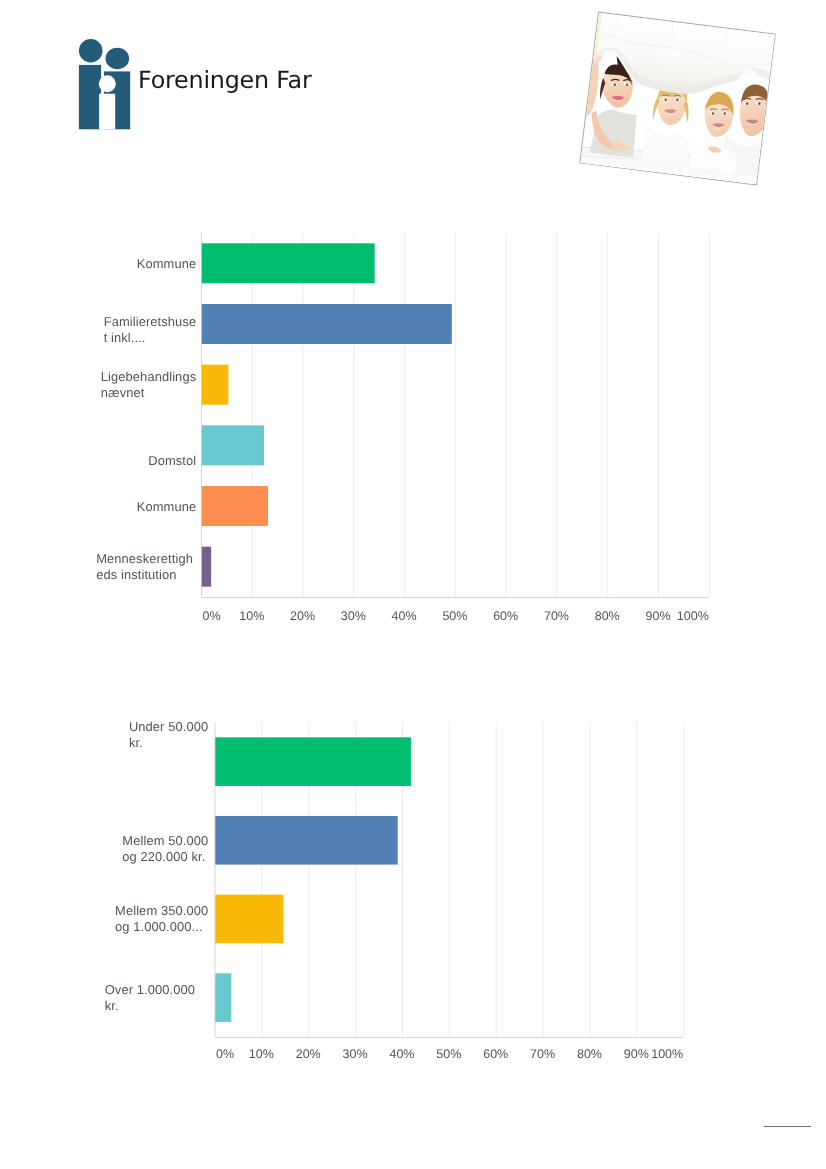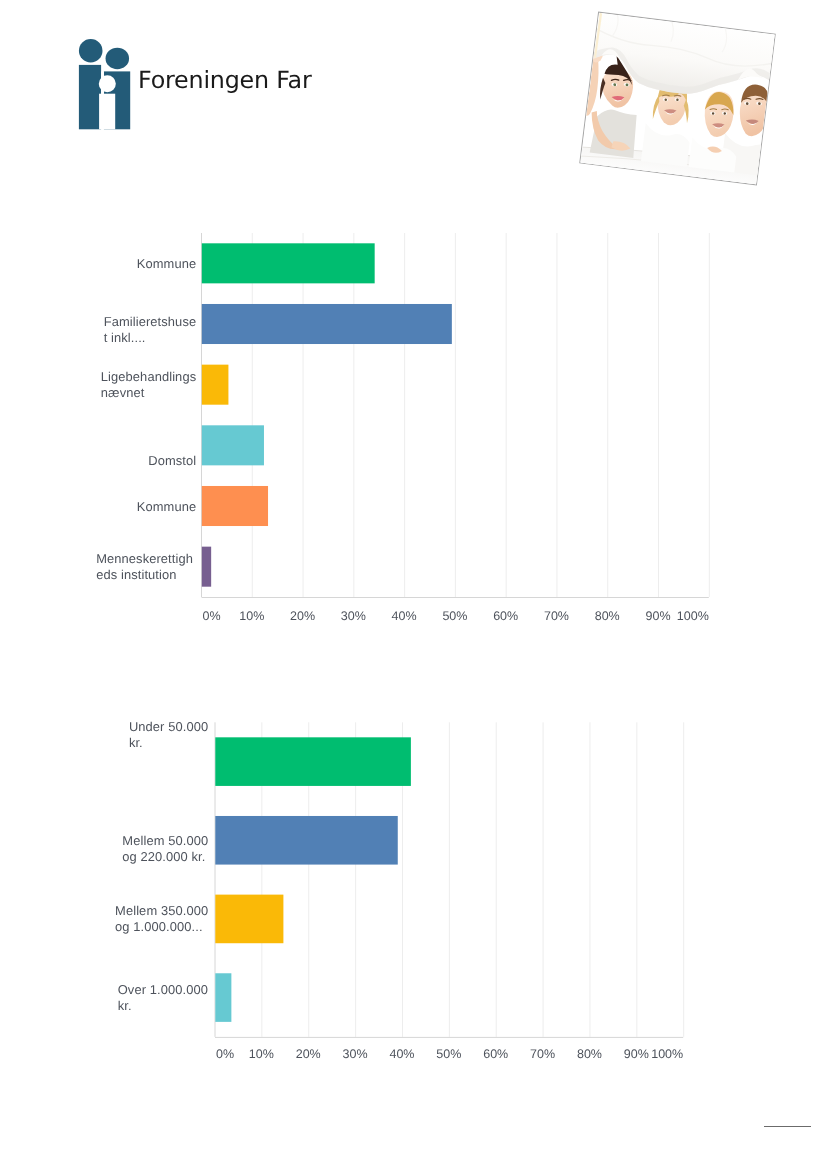--- a/index.html
+++ b/index.html
@@ -261,21 +261,21 @@
         <div>kr.</div>
       </div>
       <div class="cat-label" style="right: 617.8px; top: 824.775px; margin-top: 8px;">
         <div>Mellem 50.000</div>
         <div>og 220.000 kr.</div>
       </div>
       <div class="cat-label" style="right: 617.8px; top: 903.425px;">
         <div>Mellem 350.000</div>
         <div>og 1.000.000...</div>
       </div>
-      <div class="cat-label" style="right: 618px; top: 982.075px; margin-left: 12px;">
+      <div class="cat-label" style="right: 631px; top: 982.075px; margin-left: 12px;">
         <div>Over 1.000.000</div>
         <div>kr.</div>
       </div>
       <div class="tick-label" style="left: 216px; top: 1047px;">0%</div>
       <div class="tick-label" style="left: 248.854px; top: 1047px;">10%</div>
       <div class="tick-label" style="left: 295.724px; top: 1047px;">20%</div>
       <div class="tick-label" style="left: 342.594px; top: 1047px;">30%</div>
       <div class="tick-label" style="left: 389.464px; top: 1047px;">40%</div>
       <div class="tick-label" style="left: 436.334px; top: 1047px;">50%</div>
       <div class="tick-label" style="left: 483.204px; top: 1047px;">60%</div>

